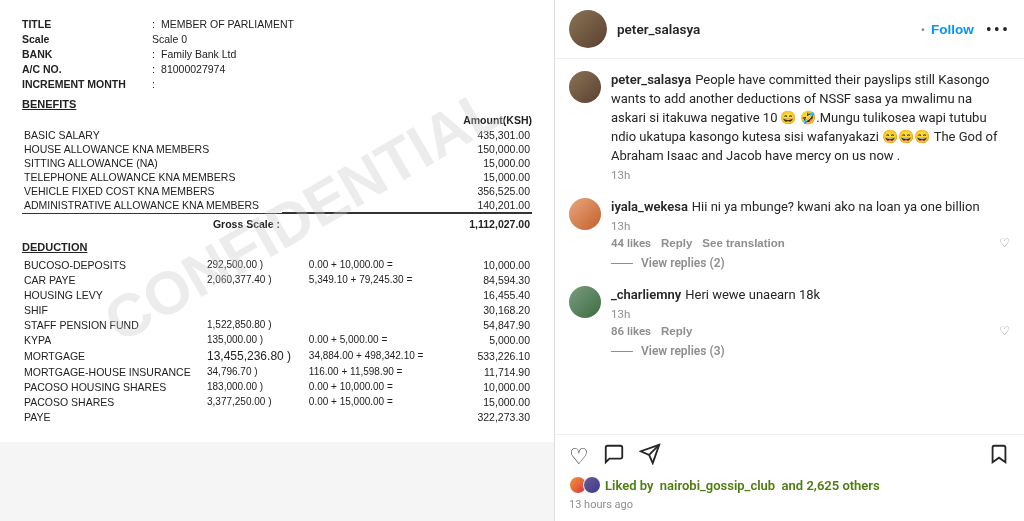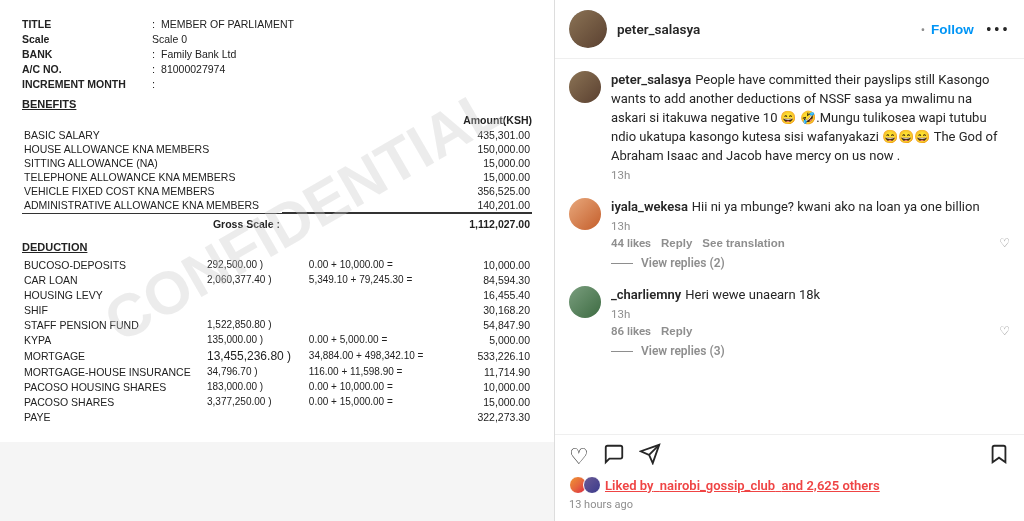--- a/index.html
+++ b/index.html
@@ -281,22 +281,21 @@
       width: 18px;
       height: 18px;
       border-radius: 50%;
       border: 1.5px solid #fff;
       margin-right: -4px;
     }
     .av1 { background: linear-gradient(135deg, #f09433, #e6683c, #dc2743); }
     .av2 { background: linear-gradient(135deg, #6b5b95, #3a3a8c); }
     .likes-text {
       font-size: 13px;
-      color: #ef4444;
-      text-decoration: underline;
+      color: #4d7c0f;
     }
     .likes-text span {
       font-weight: 600;
     }
     .time-ago {
       padding: 0 14px 10px;
       font-size: 11px;
       color: #8e8e8e;
     }
   </style>
@@ -376,21 +375,21 @@
 
     <table class="benefits-table">
       <tbody id="deductions-rows">
           <tr class="deduction-row">
       <td style="min-width:160px;">BUCOSO-DEPOSITS</td>
       <td style="min-width:95px; font-size:10px;">292,500.00 )</td>
       <td style="min-width:140px; font-size:10px;">0.00 + 10,000.00 =</td>
       <td class="amount-col" style="text-align:right; min-width:70px;">10,000.00</td>
     </tr>
           <tr class="deduction-row">
-      <td style="min-width:160px;">CAR LOAN</td>
+      <td style="min-width:160px;">CAR PAYE</td>
       <td style="min-width:95px; font-size:10px;">2,060,377.40 )</td>
       <td style="min-width:140px; font-size:10px;">5,349.10 + 79,245.30 =</td>
       <td class="amount-col" style="min-width:70px;">84,594.30</td>
     </tr>
           <tr class="deduction-row">
       <td style="min-width:160px;">HOUSING LEVY</td>
       <td style="min-width:95px; font-size:10px;"></td>
       <td style="min-width:140px; font-size:10px;"></td>
       <td class="amount-col" style="text-align:right; min-width:70px;">16,455.40</td>
     </tr>

